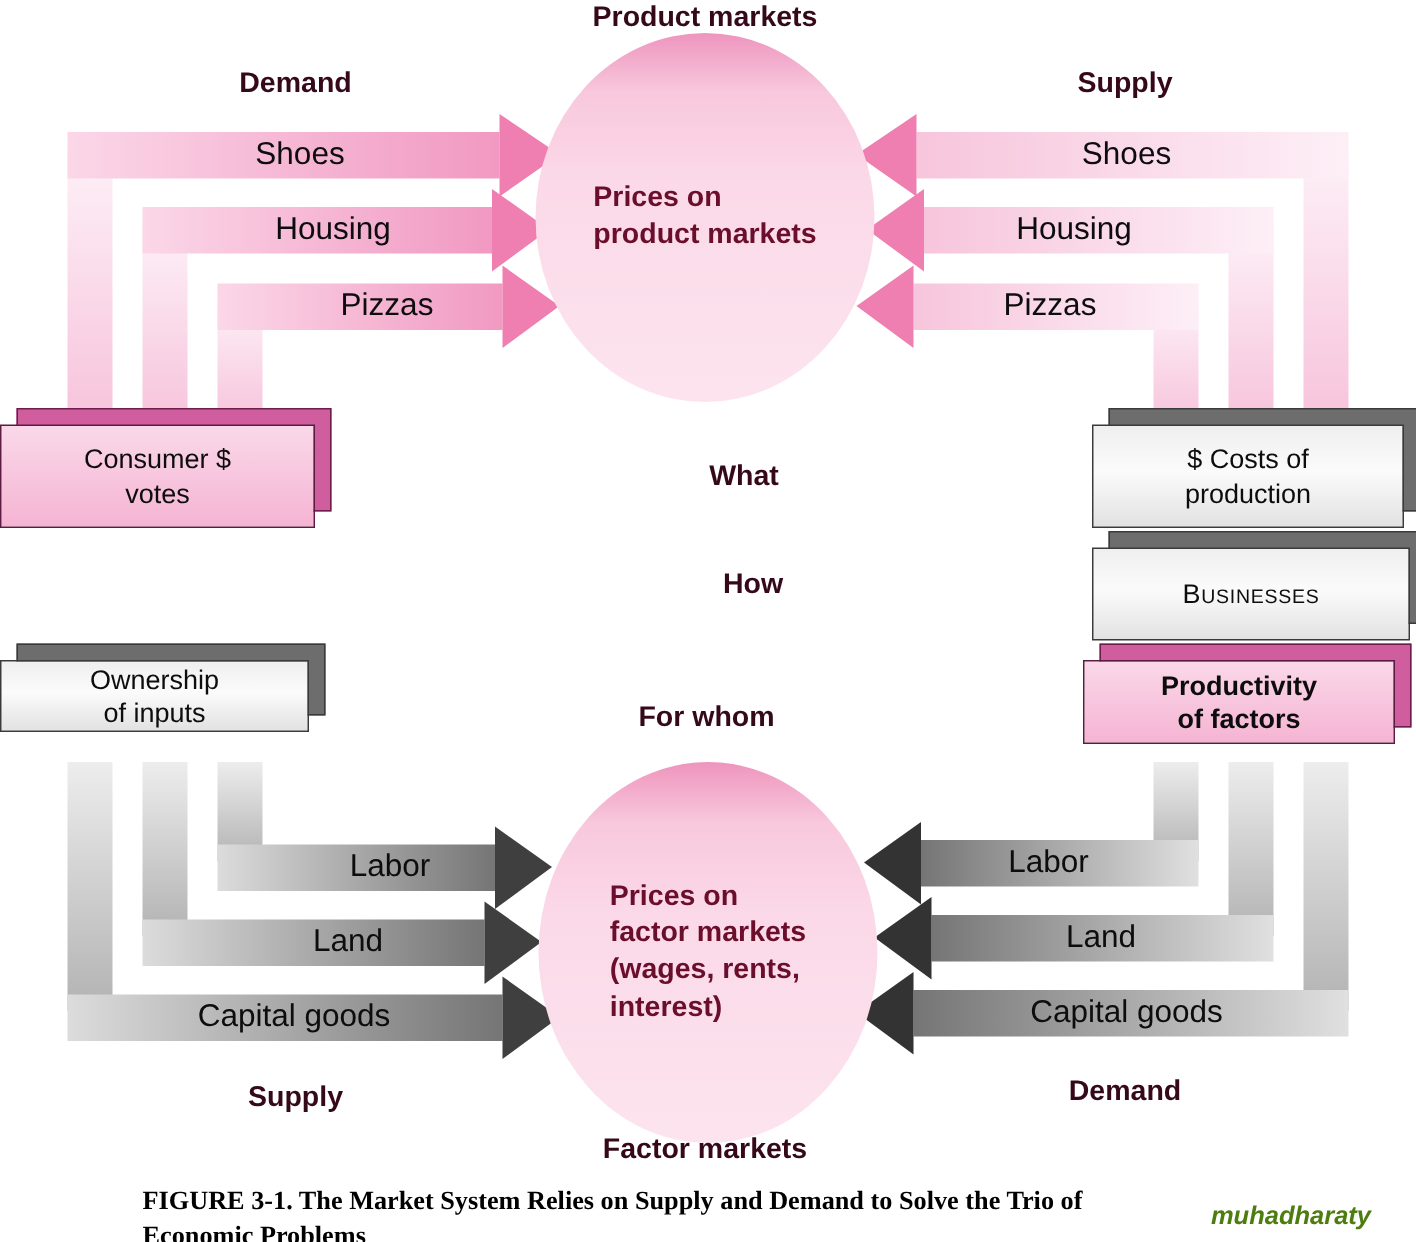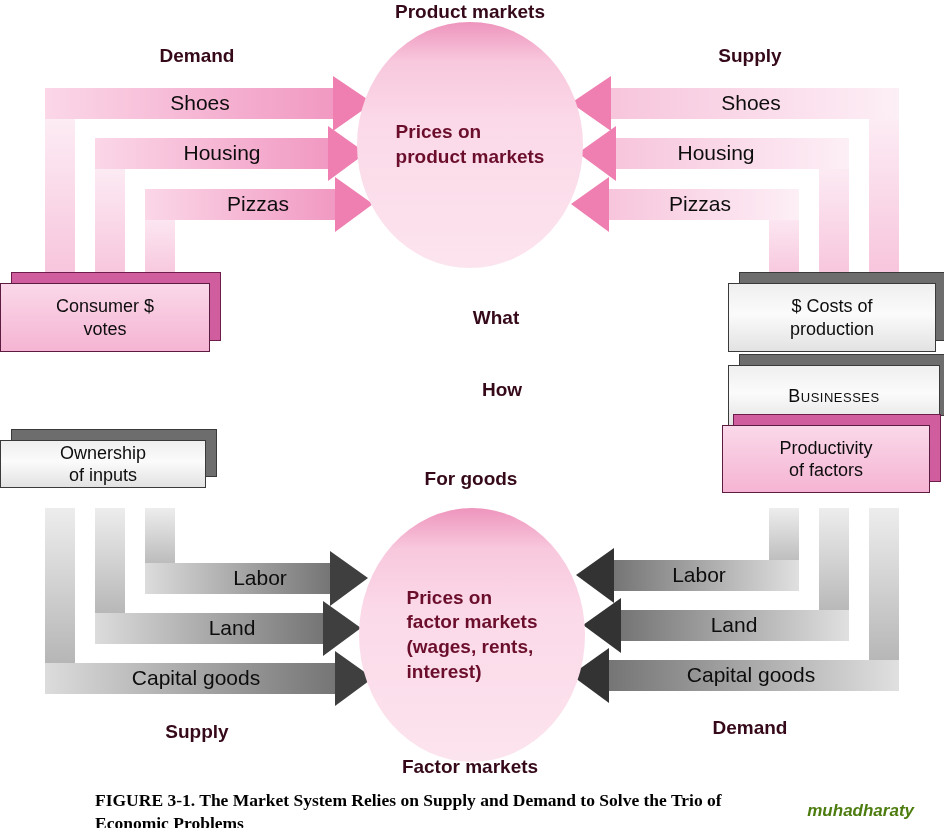--- a/index.html
+++ b/index.html
@@ -217,32 +217,32 @@
 
   <div class="box3d box-gray" style="left:728px; top:283px; width:208px; height:69px;">
     <div class="back"></div>
     <div class="face">$ Costs of
 production</div>
   </div>
   <div class="box3d box-gray" style="left:728px; top:365px; width:212px; height:62px;">
     <div class="back"></div>
     <div class="face smallcaps">Businesses</div>
   </div>
-  <div class="box3d box-pink" style="left:722px; top:425px; width:208px; height:68px;">
+  <div class="box3d box-pink" style="left:722px; top:440px; width:208px; height:56px;font-weight:bold;">
     <div class="back"></div>
     <div class="face">Productivity
 of factors</div>
   </div>
 
   <div class="hdr" style="left:470px; top:12px;">Product markets</div>
   <div class="hdr" style="left:197px; top:56px;">Demand</div>
   <div class="hdr" style="left:750px; top:56px;">Supply</div>
   <div class="hdr" style="left:470px; top:318px;margin-left:26px;">What</div>
   <div class="hdr" style="left:470px; top:390px;margin-left:32px;">How</div>
-  <div class="hdr" style="left:471px; top:479px;">For goods</div>
+  <div class="hdr" style="left:471px; top:479px;">For whom</div>
   <div class="hdr" style="left:197px; top:732px;">Supply</div>
   <div class="hdr" style="left:750px; top:728px;">Demand</div>
   <div class="hdr" style="left:470px; top:767px;">Factor markets</div>
 
   <div class="arrow-label" style="left:200px; top:103px;">Shoes</div>
   <div class="arrow-label" style="left:222px; top:153px;">Housing</div>
   <div class="arrow-label" style="left:258px; top:204px;">Pizzas</div>
   <div class="arrow-label" style="left:751px; top:103px;">Shoes</div>
   <div class="arrow-label" style="left:716px; top:153px;">Housing</div>
   <div class="arrow-label" style="left:700px; top:204px;">Pizzas</div>

